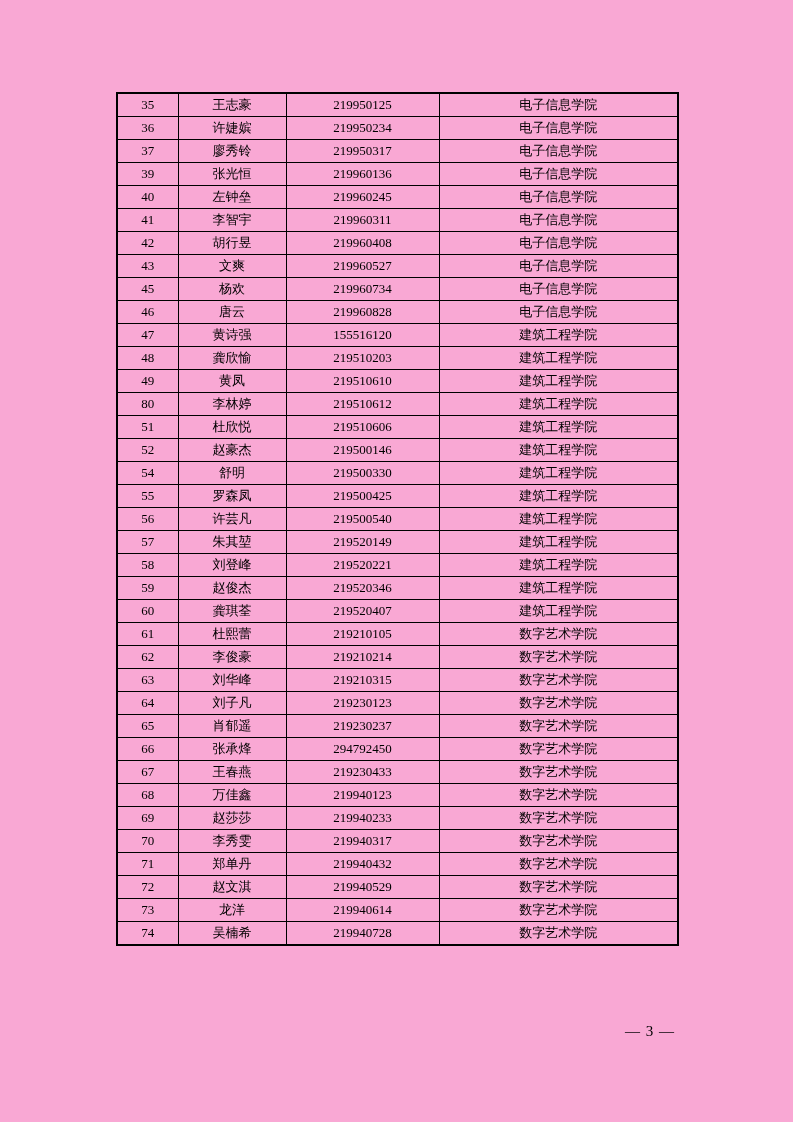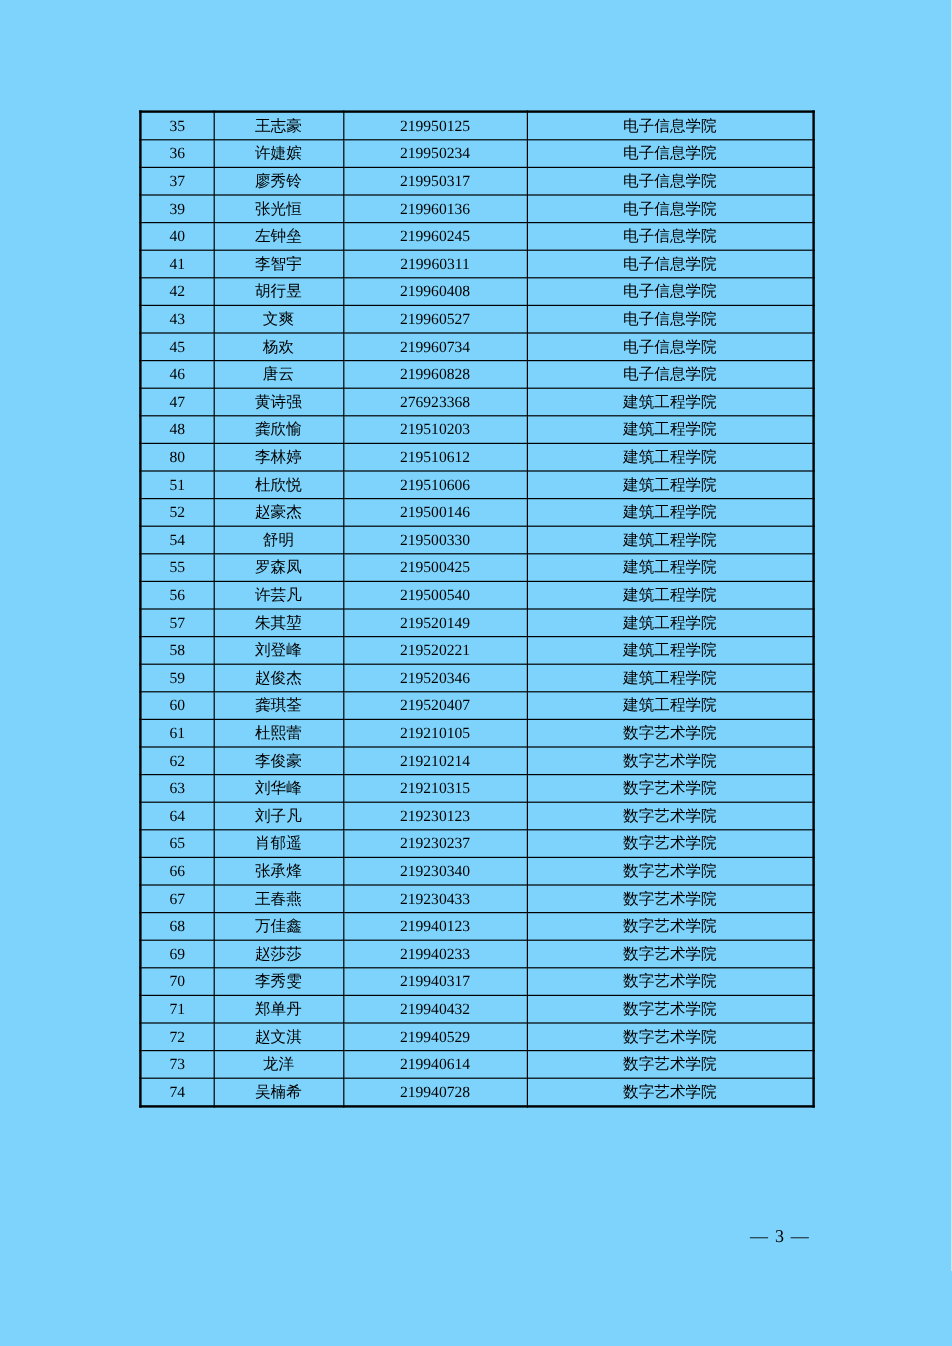--- a/index.html
+++ b/index.html
@@ -4,21 +4,21 @@
 <style>
   html, body {
     margin: 0;
     padding: 0;
     background: #ffffff;
   }
   .page {
     position: relative;
     width: 793px;
     height: 1122px;
-    background: #7dd3fc;
+    background: #f9a8d4;
     font-family: "Liberation Serif", "DejaVu Serif", serif;
     color: #000000;
     overflow: hidden;
   }
   table.doc-table {
     position: absolute;
     left: 116px;
     top: 92px;
     width: 561px;
     border-collapse: collapse;
@@ -116,30 +116,36 @@
         </tr>
         <tr>
           <td>46</td>
           <td>唐云</td>
           <td>219960828</td>
           <td>电子信息学院</td>
         </tr>
         <tr>
           <td>47</td>
           <td>黄诗强</td>
-          <td>276923368</td>
+          <td>155516120</td>
           <td>建筑工程学院</td>
         </tr>
         <tr>
           <td>48</td>
           <td>龚欣愉</td>
           <td>219510203</td>
           <td>建筑工程学院</td>
         </tr>
         <tr>
+          <td>49</td>
+          <td>黄凤</td>
+          <td>219510610</td>
+          <td>建筑工程学院</td>
+        </tr>
+        <tr>
           <td>80</td>
           <td>李林婷</td>
           <td>219510612</td>
           <td>建筑工程学院</td>
         </tr>
         <tr>
           <td>51</td>
           <td>杜欣悦</td>
           <td>219510606</td>
           <td>建筑工程学院</td>
@@ -218,21 +224,21 @@
         </tr>
         <tr>
           <td>65</td>
           <td>肖郁遥</td>
           <td>219230237</td>
           <td>数字艺术学院</td>
         </tr>
         <tr>
           <td>66</td>
           <td>张承烽</td>
-          <td>219230340</td>
+          <td>294792450</td>
           <td>数字艺术学院</td>
         </tr>
         <tr>
           <td>67</td>
           <td>王春燕</td>
           <td>219230433</td>
           <td>数字艺术学院</td>
         </tr>
         <tr>
           <td>68</td>

